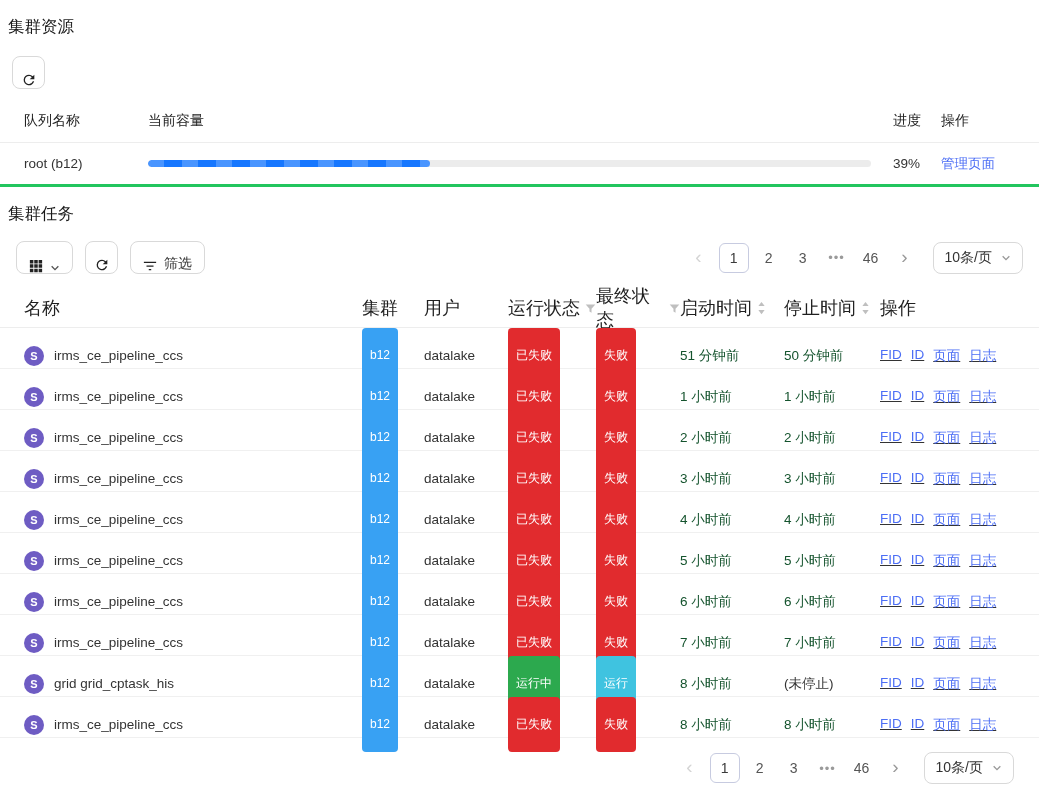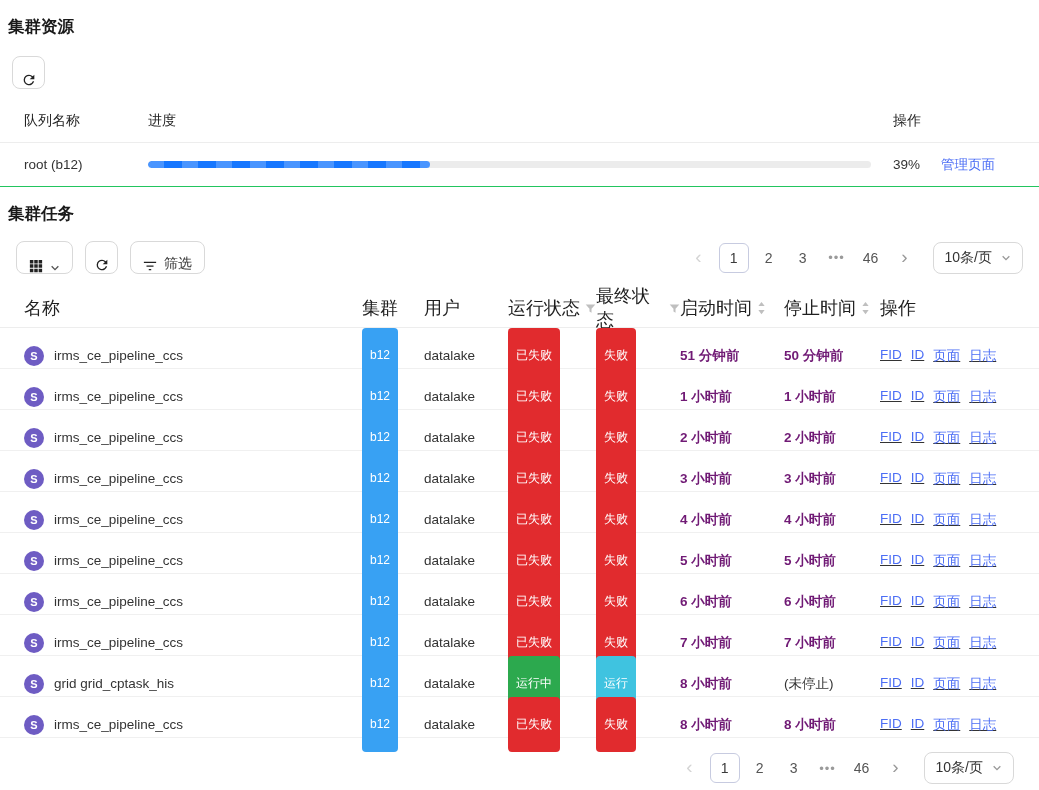--- a/index.html
+++ b/index.html
@@ -7,21 +7,21 @@
   body {
     width: 1039px;
     font-family: "Liberation Sans", "DejaVu Sans", sans-serif;
     color: #333;
     font-size: 14px;
   }
   .page { width: 1039px; padding-bottom: 10px; }
 
   .section-title {
     font-size: 16.5px;
-    font-weight: 700;
+    font-weight: 400;
     color: #1a1a1a;
     margin: 16px 8px 0 8px;
   }
 
   
   .icon-btn, .tool-btn {
     display: inline-flex;
     align-items: flex-end;
     justify-content: center;
     gap: 7px;
@@ -49,21 +49,21 @@
     column-gap: 0;
   }
   .res-header {
     height: 44px;
     border-bottom: 1px solid #ededed;
     color: #1f1f1f;
     font-size: 14px;
   }
   .res-row {
     height: 44px;
-    border-bottom: 1px solid #22c55e;
+    border-bottom: 3px solid #22c55e;
     font-size: 13.5px;
   }
   .progress-track {
     height: 7px;
     background: #ececec;
     border-radius: 4px;
     margin-right: 22px;
     overflow: hidden;
   }
   .progress-fill {
@@ -154,21 +154,21 @@
     border-radius: 4px;
     color: #fff;
     font-size: 12px;
     line-height: 1.25;
     white-space: nowrap;
   }
   .badge-cluster { background: var(--cluster_badge, #38a1f3); }
   .badge-error { background: var(--error_badge, #e12b2e); }
   .badge-success { background: var(--success_badge, #2ca94e); }
   .badge-info { background: var(--info_badge, #3fc3e0); }
-  .time { font-weight: 700; color: #701a75; font-size: 13.5px; }
+  .time { font-weight: 400; color: #14532d; font-size: 13.5px; }
   .time.plain { font-weight: 400; color: #333; }
   .actions { display: flex; gap: 9px; white-space: nowrap; text-decoration: underline; }
 
   .muted-icon { color: #bfbfbf; display: inline-flex; cursor: pointer; }
 </style>
 </head>
 <body>
 
 <div class="page">
 
@@ -180,20 +180,21 @@
         <svg width="16" height="16" viewBox="0 0 24 24" fill="#222">
             <path d="M17.65 6.35A7.96 7.96 0 0 0 12 4a8 8 0 1 0 7.73 10h-2.08A6 6 0 1 1 12 6c1.66 0 3.14.69 4.22 1.78L13 11h7V4l-2.35 2.35z"></path>
           </svg>
       </span>
     </button>
   </div>
 
   <div class="res-table">
     <div class="res-header">
       <div>队列名称</div>
+      <div>当前容量</div>
       <div>进度</div>
       <div>操作</div>
     </div>
     <div class="res-row">
       <div>root (b12)</div>
       <div>
         <div class="progress-track">
           <div class="progress-fill" style="width: 39%;"></div>
         </div>
       </div>

